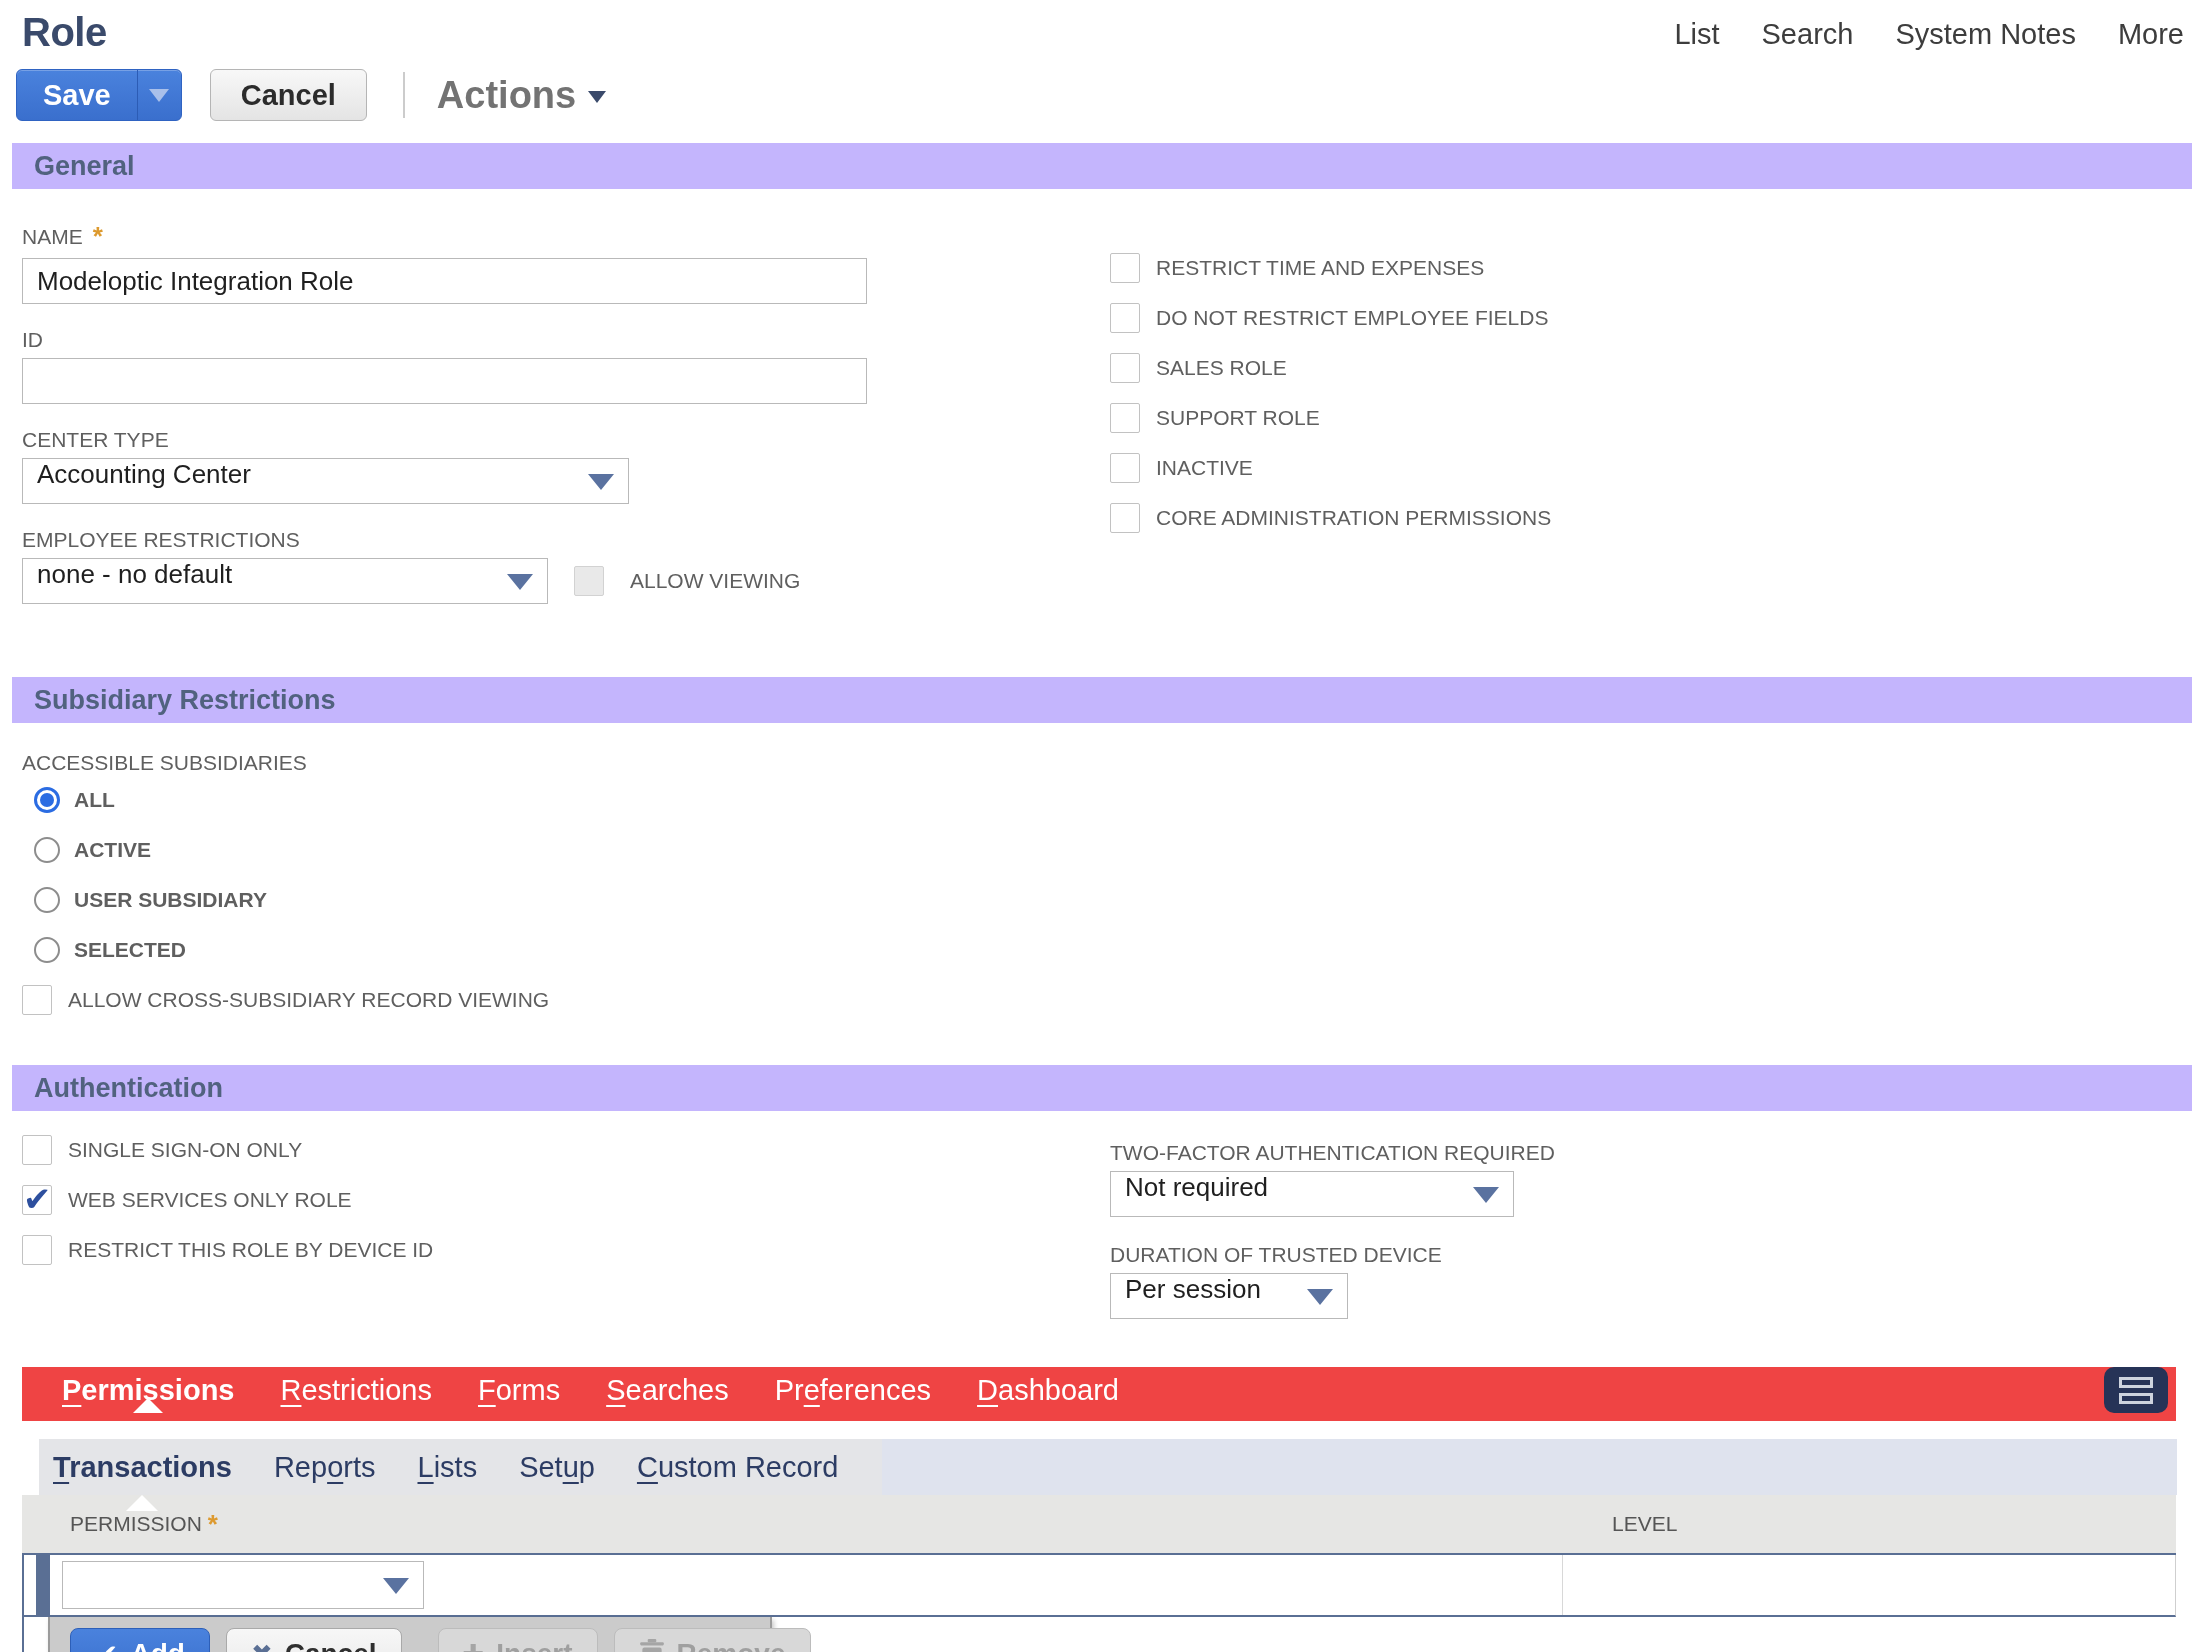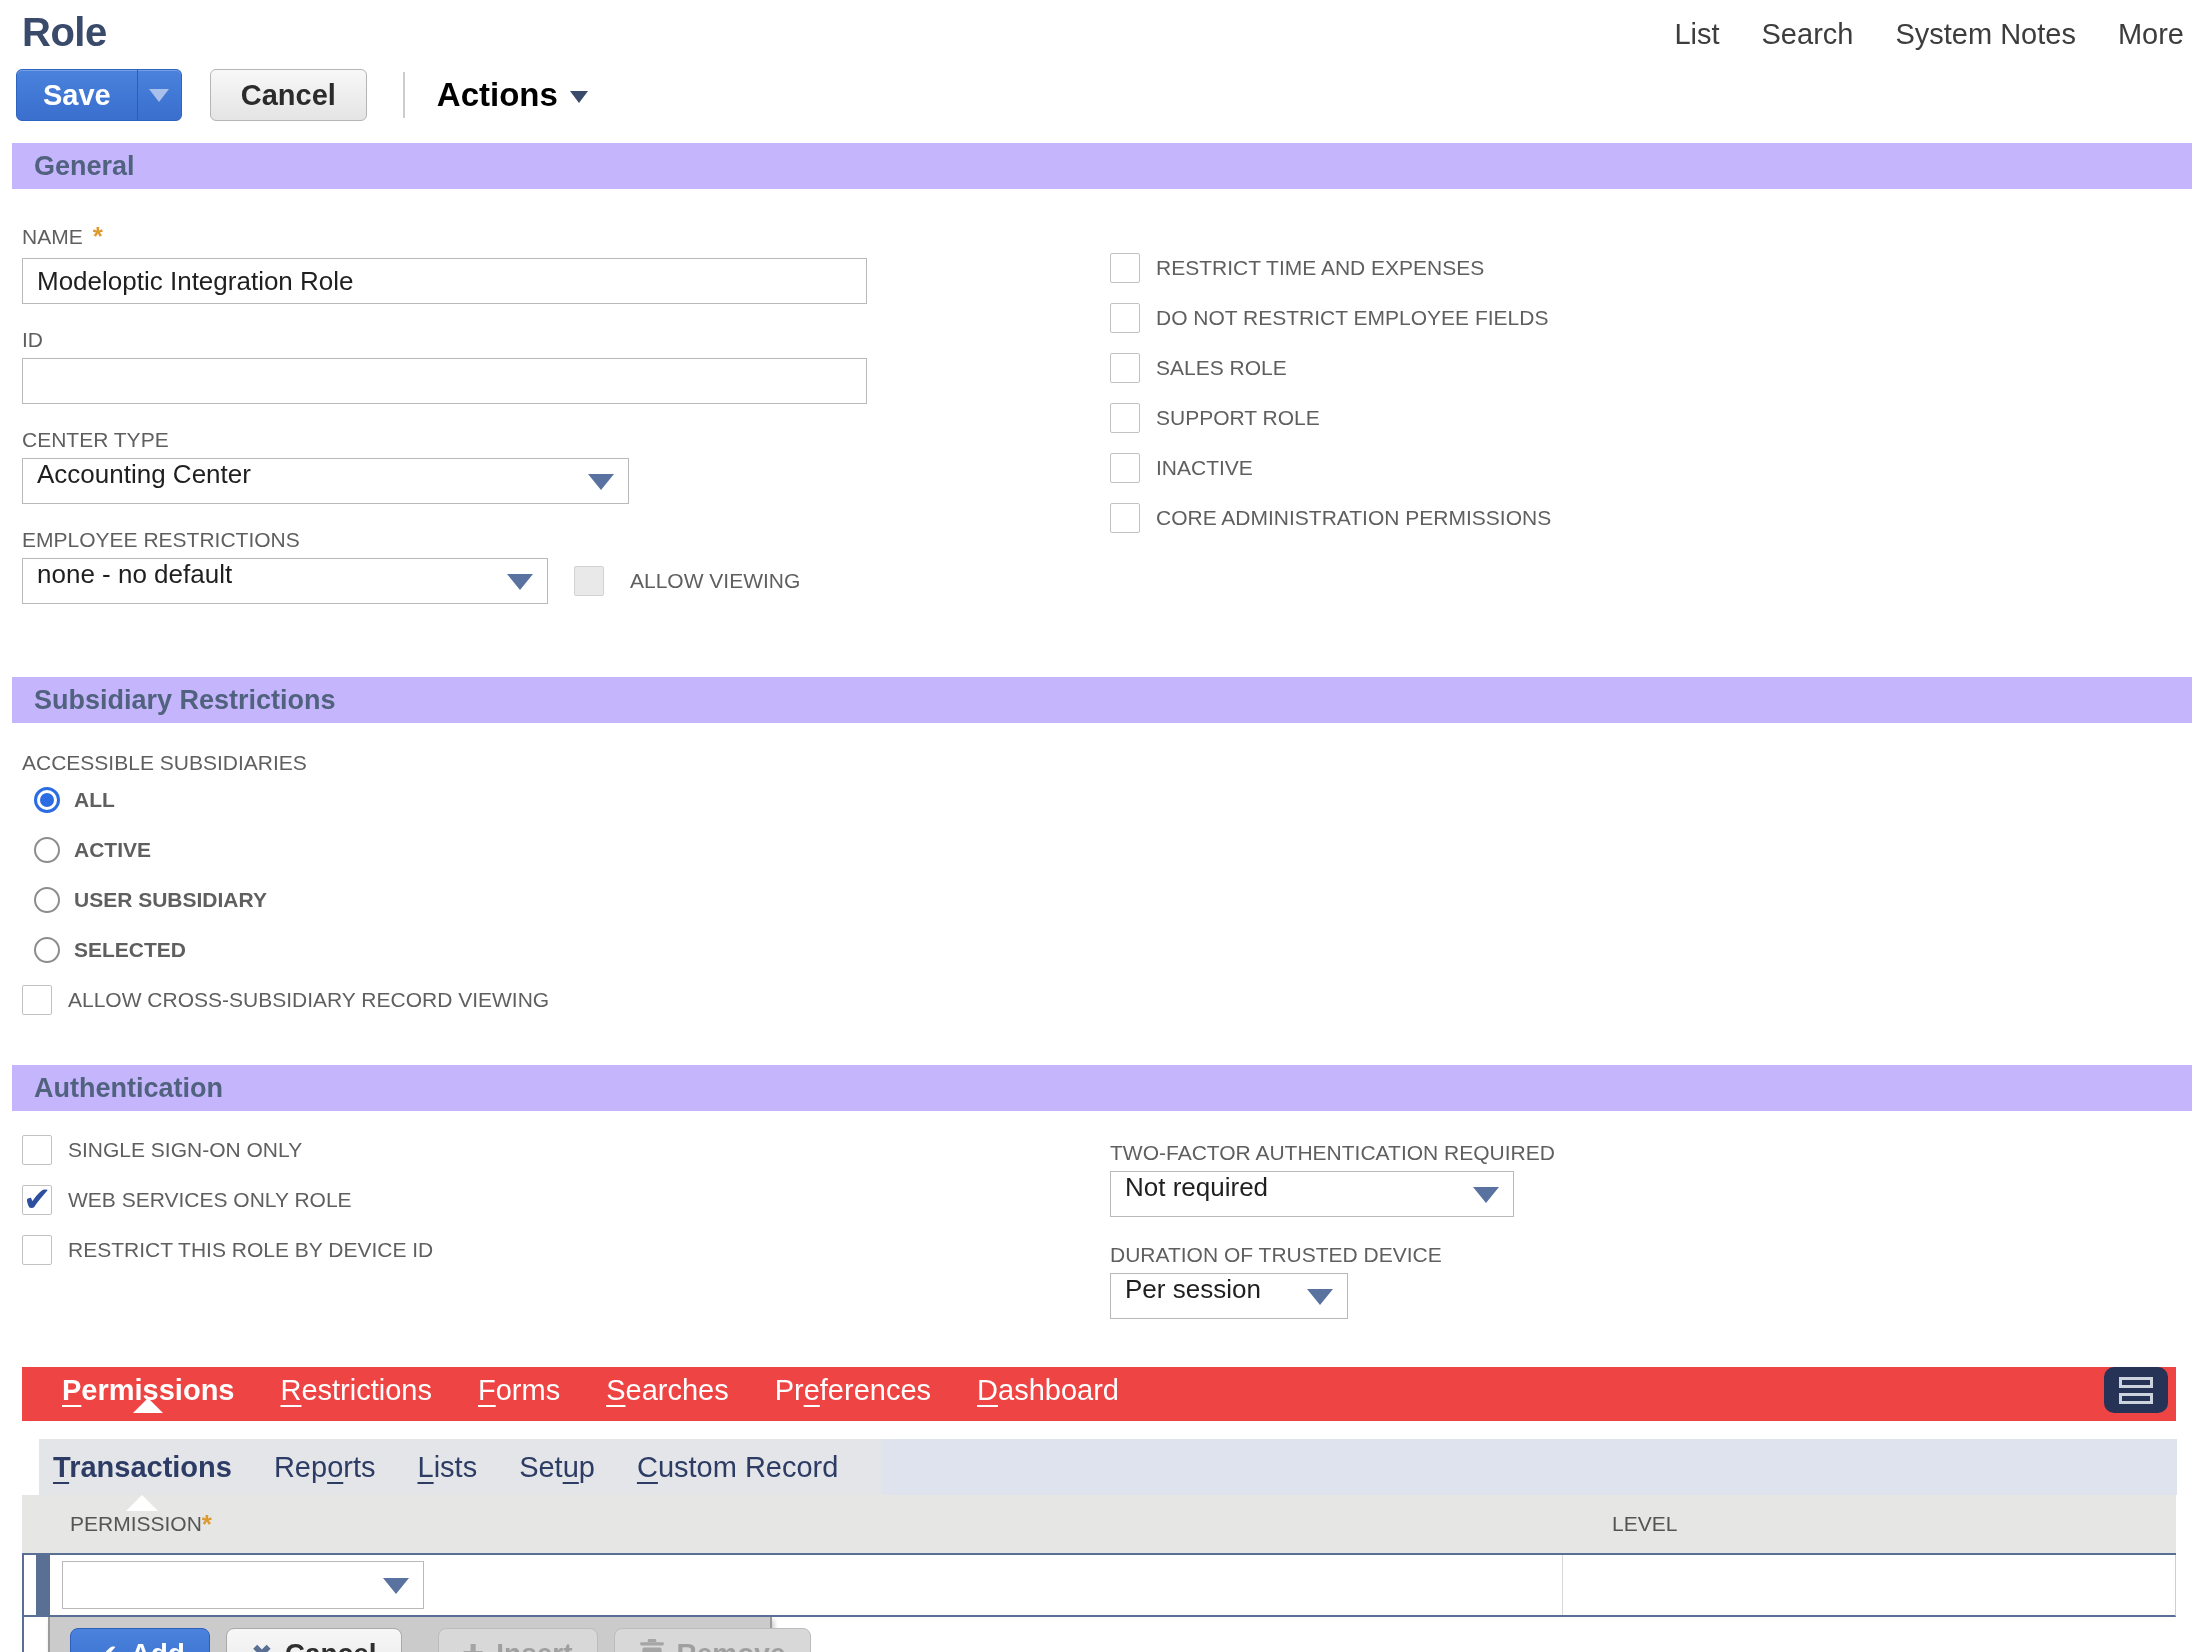--- a/index.html
+++ b/index.html
@@ -15,21 +15,21 @@
   .btn-row { display:flex; align-items:center; margin:14px 0 0 16px; height:52px; }
   .save-btn { display:flex; height:52px; border:1px solid #2f63c2; border-radius:6px; overflow:hidden;
     background:linear-gradient(#4a82dd,#3a6fcd); box-shadow:inset 0 1px 0 rgba(255,255,255,.25); }
   .save-main { padding:0 26px; color:#fff; font-weight:bold; font-size:29px; display:flex; align-items:center; }
   .save-arrow { width:44px; border-left:1px solid #2c5cb5; display:flex; align-items:center; justify-content:center; }
   .tri-down-light { width:0; height:0; border:10px solid transparent; border-top:13px solid #a9c0ea; border-bottom:0; }
   .cancel-btn { height:52px; margin-left:28px; padding:0 30px; background:linear-gradient(#f8f8f8,#e4e4e4);
     border:1px solid #b5b5b5; border-radius:6px; font-size:29px; font-weight:bold; color:#2b2b2b;
     display:flex; align-items:center; }
   .vdiv { width:2px; height:46px; background:#ccc; margin:0 32px 0 36px; }
-  .actions-link { display:flex; align-items:center; gap:12px; color:#000000; font-weight:bold; font-size:33px; cursor:pointer; }
+  .actions-link { display:flex; align-items:center; gap:12px; color:#737373; font-weight:bold; font-size:38px; cursor:pointer; }
   .tri-down-navy { width:0; height:0; border:9px solid transparent; border-top:12px solid #3a4a6b; border-bottom:0; margin-top:4px; }
 
   
   .section-bar { margin:22px 12px 0; height:46px; background:#c4b5fd; display:flex; align-items:center;
     padding-left:22px; font-size:27px; font-weight:bold; color:#51627f; }
   .section-content { position:relative; margin-left:22px; }
   .fld-label { font-size:21px; color:#5f5f5f; display:flex; align-items:center; gap:10px; }
   .req { color:#dd9a2f; font-size:26px; font-weight:bold; }
   .mt-lg { margin-top:32px; } .mt-md { margin-top:24px; } .mt-sm { margin-top:6px; }
   .text-input { height:46px; border:1px solid #b9b9b9; font-size:26px; color:#1f1f1f; padding:0 14px;
@@ -72,21 +72,21 @@
   .subtab-zone { background:#e4e5e8; height:100%; display:flex; align-items:center; padding:0 44px 0 14px; gap:42px;justify-content:center; }
   .subtab { position:relative; height:100%; display:flex; align-items:center; color:#2c3c64; font-size:29px; cursor:pointer; }
   .subtab.active { font-weight:bold; }
   .subtab.active::after { content:""; position:absolute; bottom:-16px; left:50%; margin-left:-16px;
     border-left:16px solid transparent; border-right:16px solid transparent; border-bottom:16px solid #fff; z-index:5; }
 
   
   .tbl { margin:0 28px 0 22px; }
   .tbl-header { height:60px; background:#e6e6e4; position:relative; display:flex; align-items:center;
     border-bottom:2px solid #5a6f94; font-size:21px; color:#555; }
-  .tbl-header .perm-label { margin-left:48px; display:flex; align-items:center; }
+  .tbl-header .perm-label { margin-left:48px; display:flex; gap:6px; align-items:center; }
   .tbl-header .level-label { position:absolute; left:1590px; }
   .tbl-row { height:62px; background:#fff; position:relative; border-bottom:2px solid #5a6f94;
     border-left:2px solid #5a6f94; border-right:1px solid #cfcfcf; }
   .row-marker { position:absolute; left:12px; top:0; bottom:0; width:14px; background:#5a6f94; }
   .perm-select { position:absolute; left:38px; top:6px; width:362px; height:48px; }
   .col-sep { position:absolute; left:1538px; top:0; bottom:0; width:1px; background:#d8d8d8; }
 
   .tbl-footer { height:82px; background:#fff; border-left:2px solid #5a6f94; border-bottom:3px solid #d0d0d0; position:relative; }
   .btn-panel { position:absolute; left:24px; top:0; width:724px; height:76px; background:#cbcbcb;
     border:2px solid #9b9b9b; border-top:none; border-radius:0 0 12px 12px; box-shadow:2px 3px 5px rgba(0,0,0,.22);

